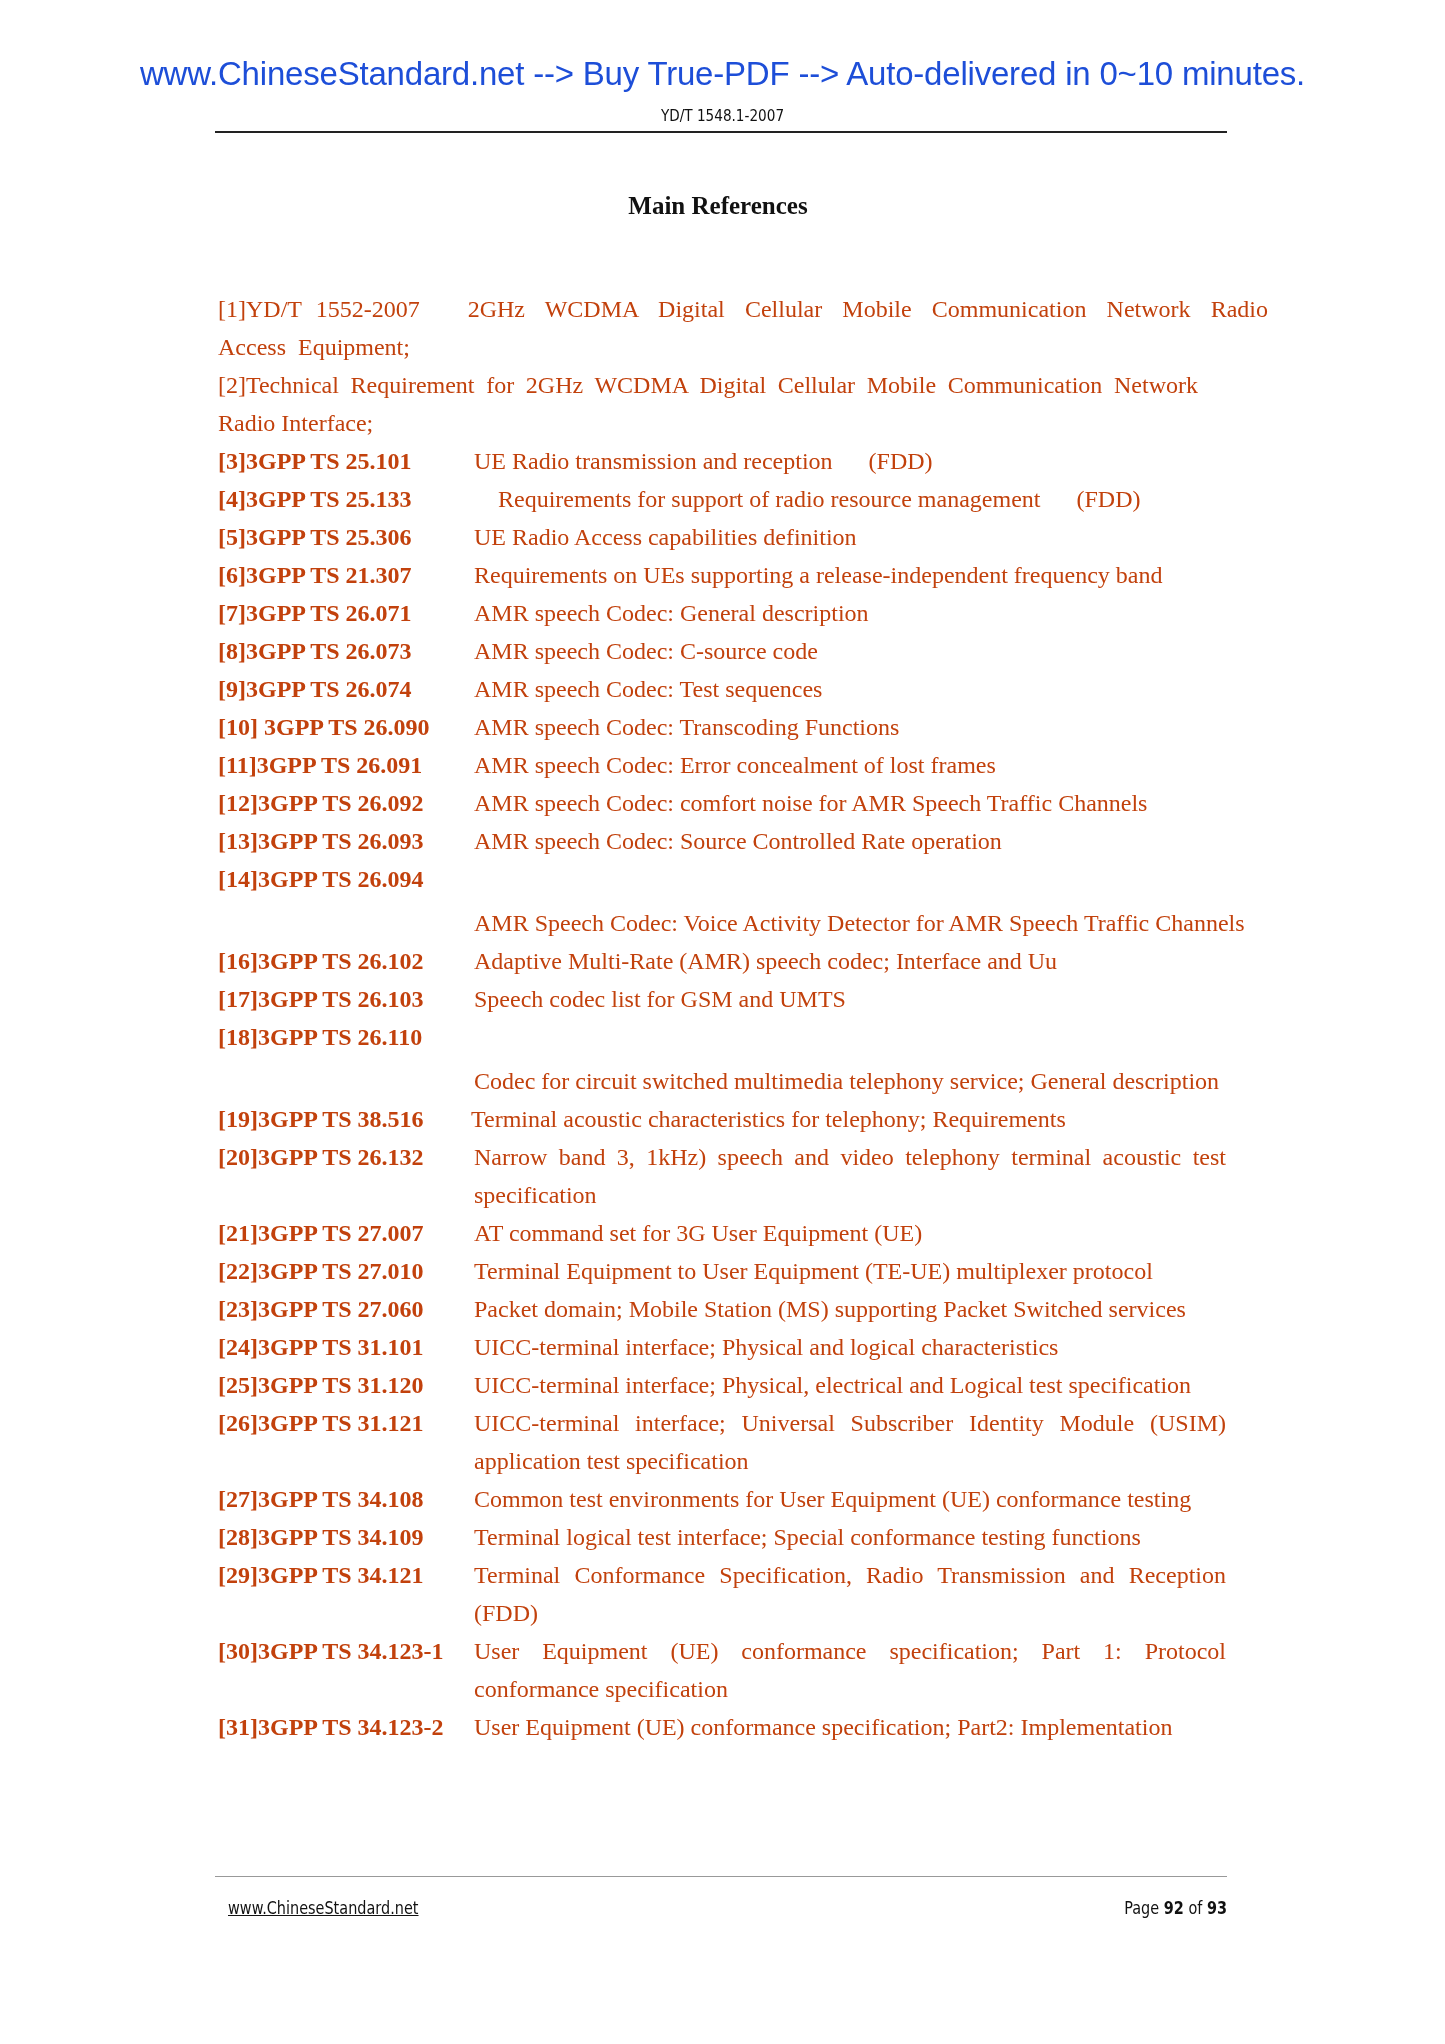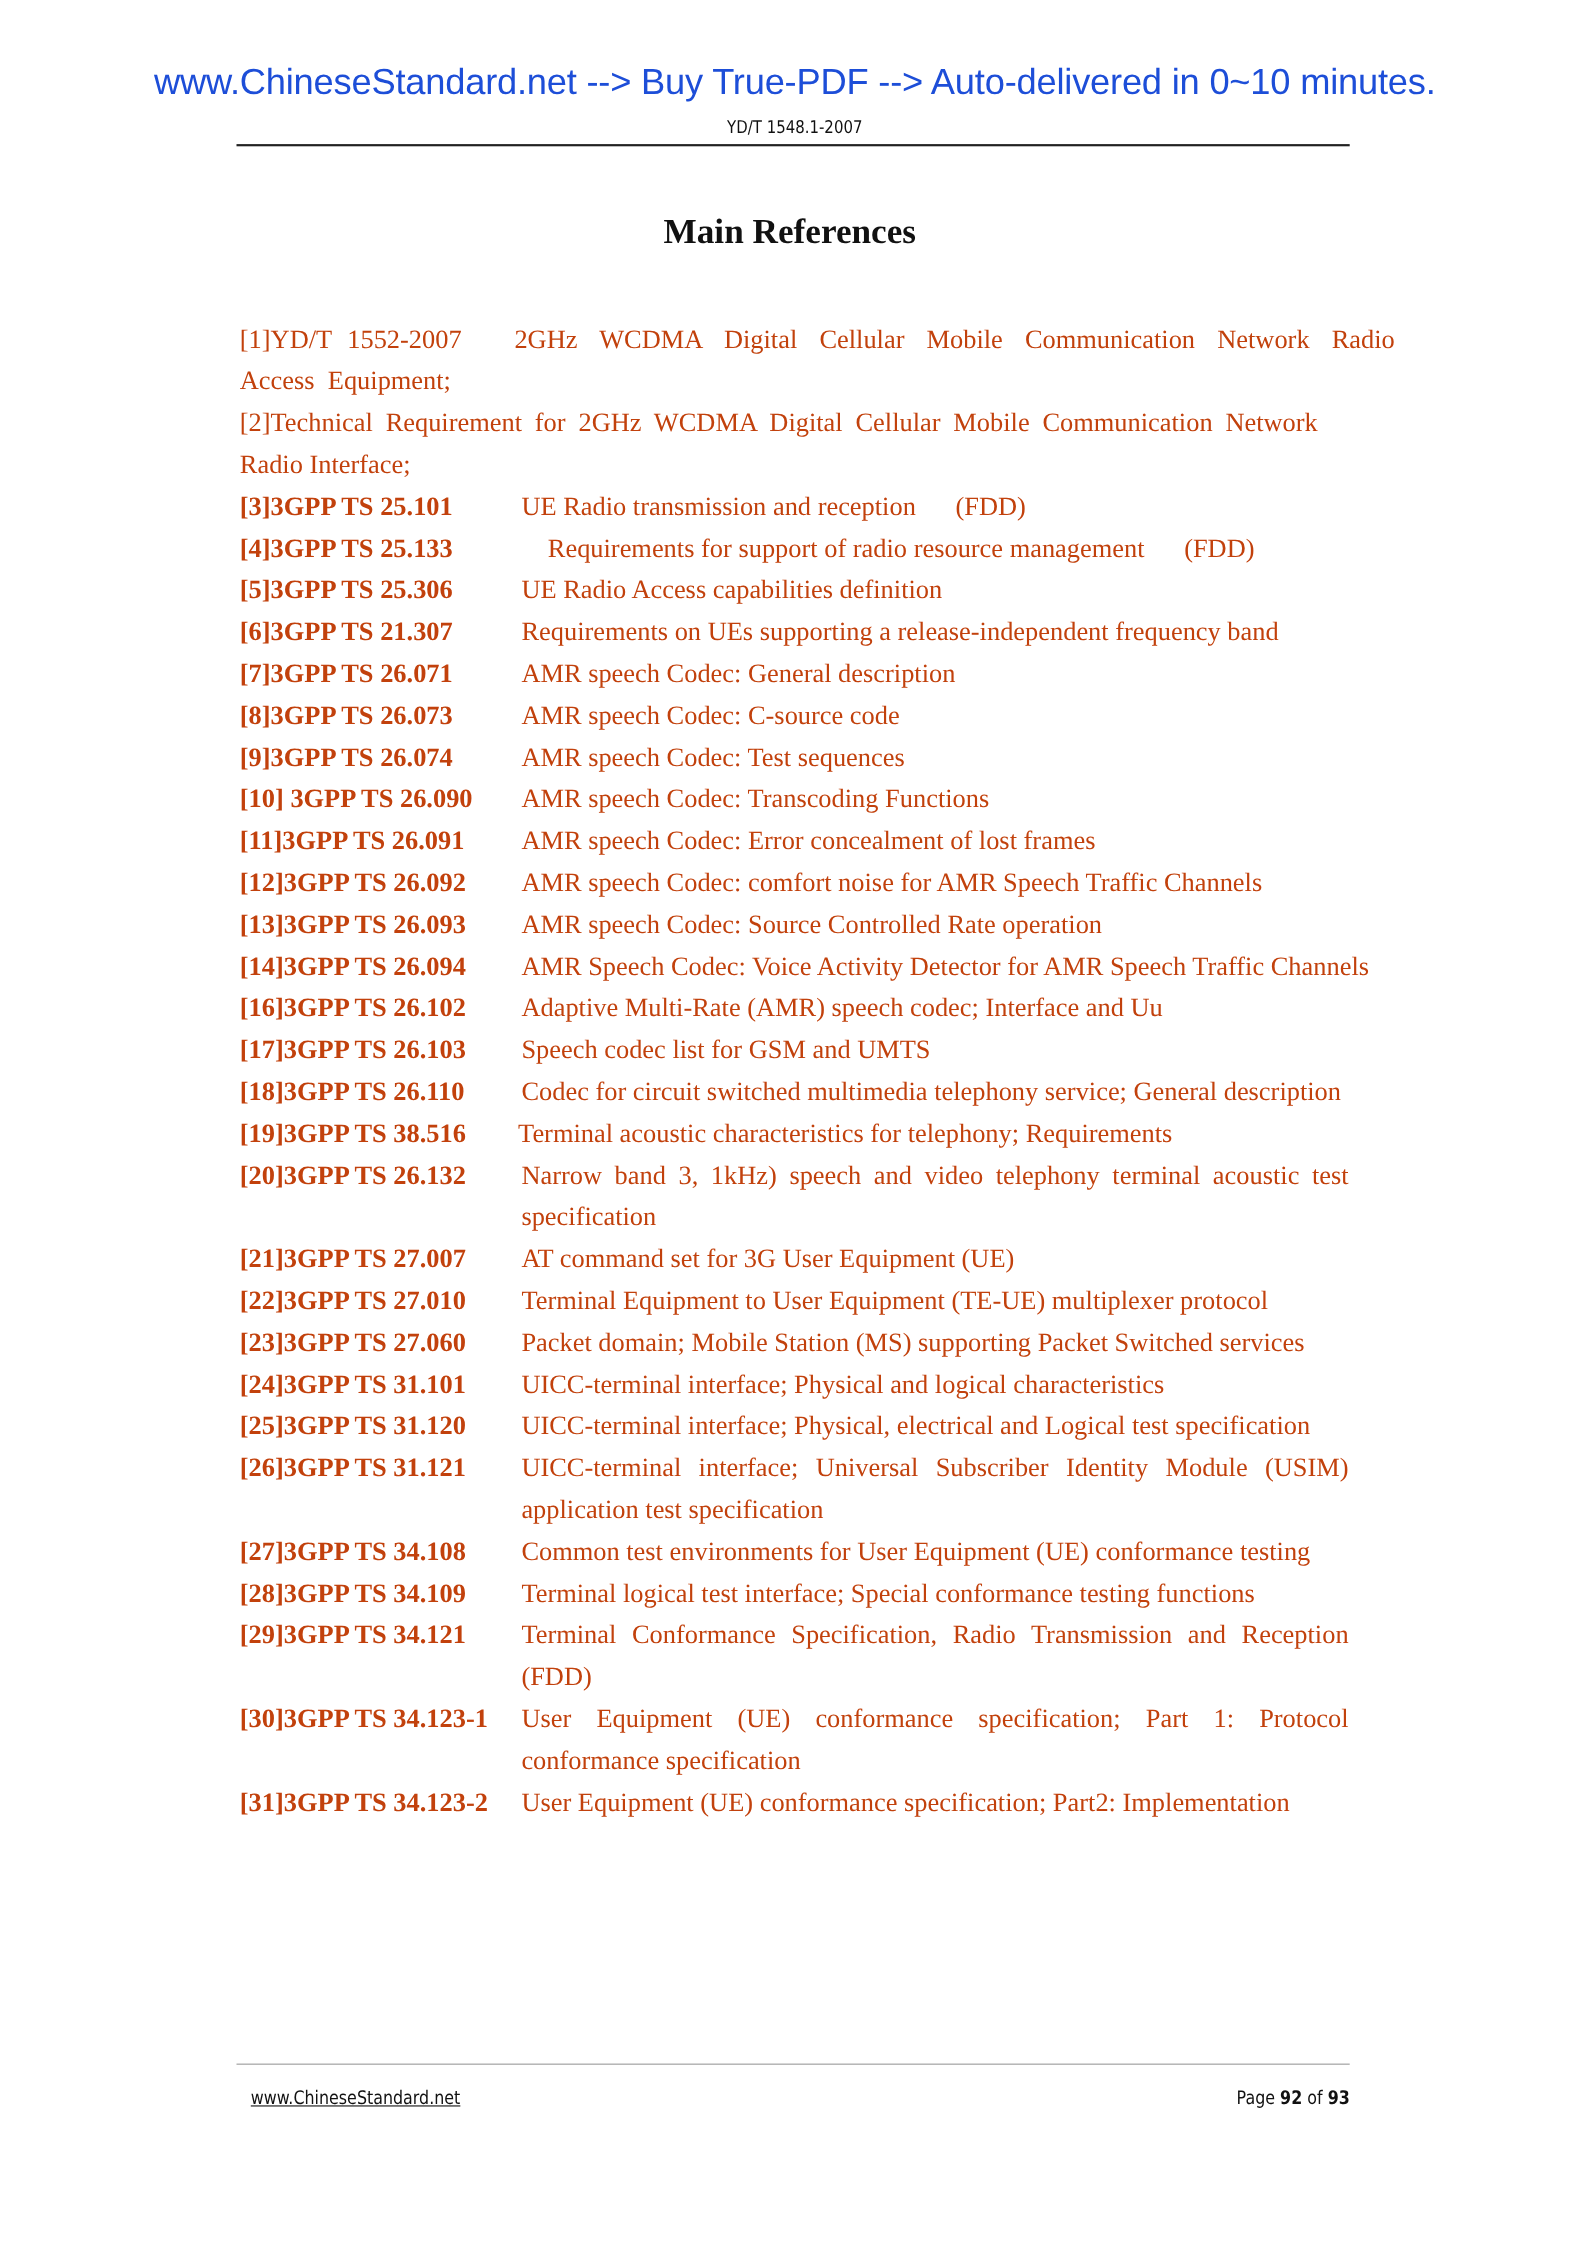--- a/index.html
+++ b/index.html
@@ -13,32 +13,32 @@
       position: absolute; left: 0; top: 106px; width: 1445px; text-align: center;
       font-family: "DejaVu Sans", sans-serif; font-size: 16px; color: #111;
       transform: scaleX(0.85);
     }
     .header-rule {
       position: absolute; left: 215px; top: 131px; width: 1012px; height: 0;
       border-top: 2px solid #222;
     }
     .title {
       position: absolute; left: 0; top: 192px; width: 1436px; text-align: center;
-      font-family: "Liberation Serif", serif; font-weight: bold; font-size: 32px; color: #111;
+      font-family: "Liberation Serif", serif; font-weight: bold; font-size: 25px; color: #111;
     }
     .refs {
       position: absolute; left: 218px; top: 290px; width: 1050px;
       font-family: "Liberation Serif", serif; font-size: 24px; color: #c2410c;
       line-height: 38px;
     }
     .ref-full { text-align: justify; text-align-last: left; }
     .ref-row { display: flex; }
     .ref-code { width: 256px; flex: 0 0 256px; white-space: nowrap; font-weight: bold; }
     .ref-desc { flex: 1 1 auto; text-align: justify; text-align-last: left; max-width: 752px; }
-    .ref-desc.wide { max-width: 820px; white-space: nowrap; }
+    .ref-desc.wide { max-width: 820px; white-space: nowrap; margin-top: 44px; }
     .footer-rule {
       position: absolute; left: 215px; top: 1876px; width: 1012px; height: 0;
       border-top: 1.5px solid #999;
     }
     .footer-link {
       position: absolute; left: 228px; top: 1898px;
       font-family: "DejaVu Sans", sans-serif; font-size: 17px; color: #111;
       text-decoration: underline; transform: scaleX(0.85); transform-origin: left center;
     }
     .footer-page {

